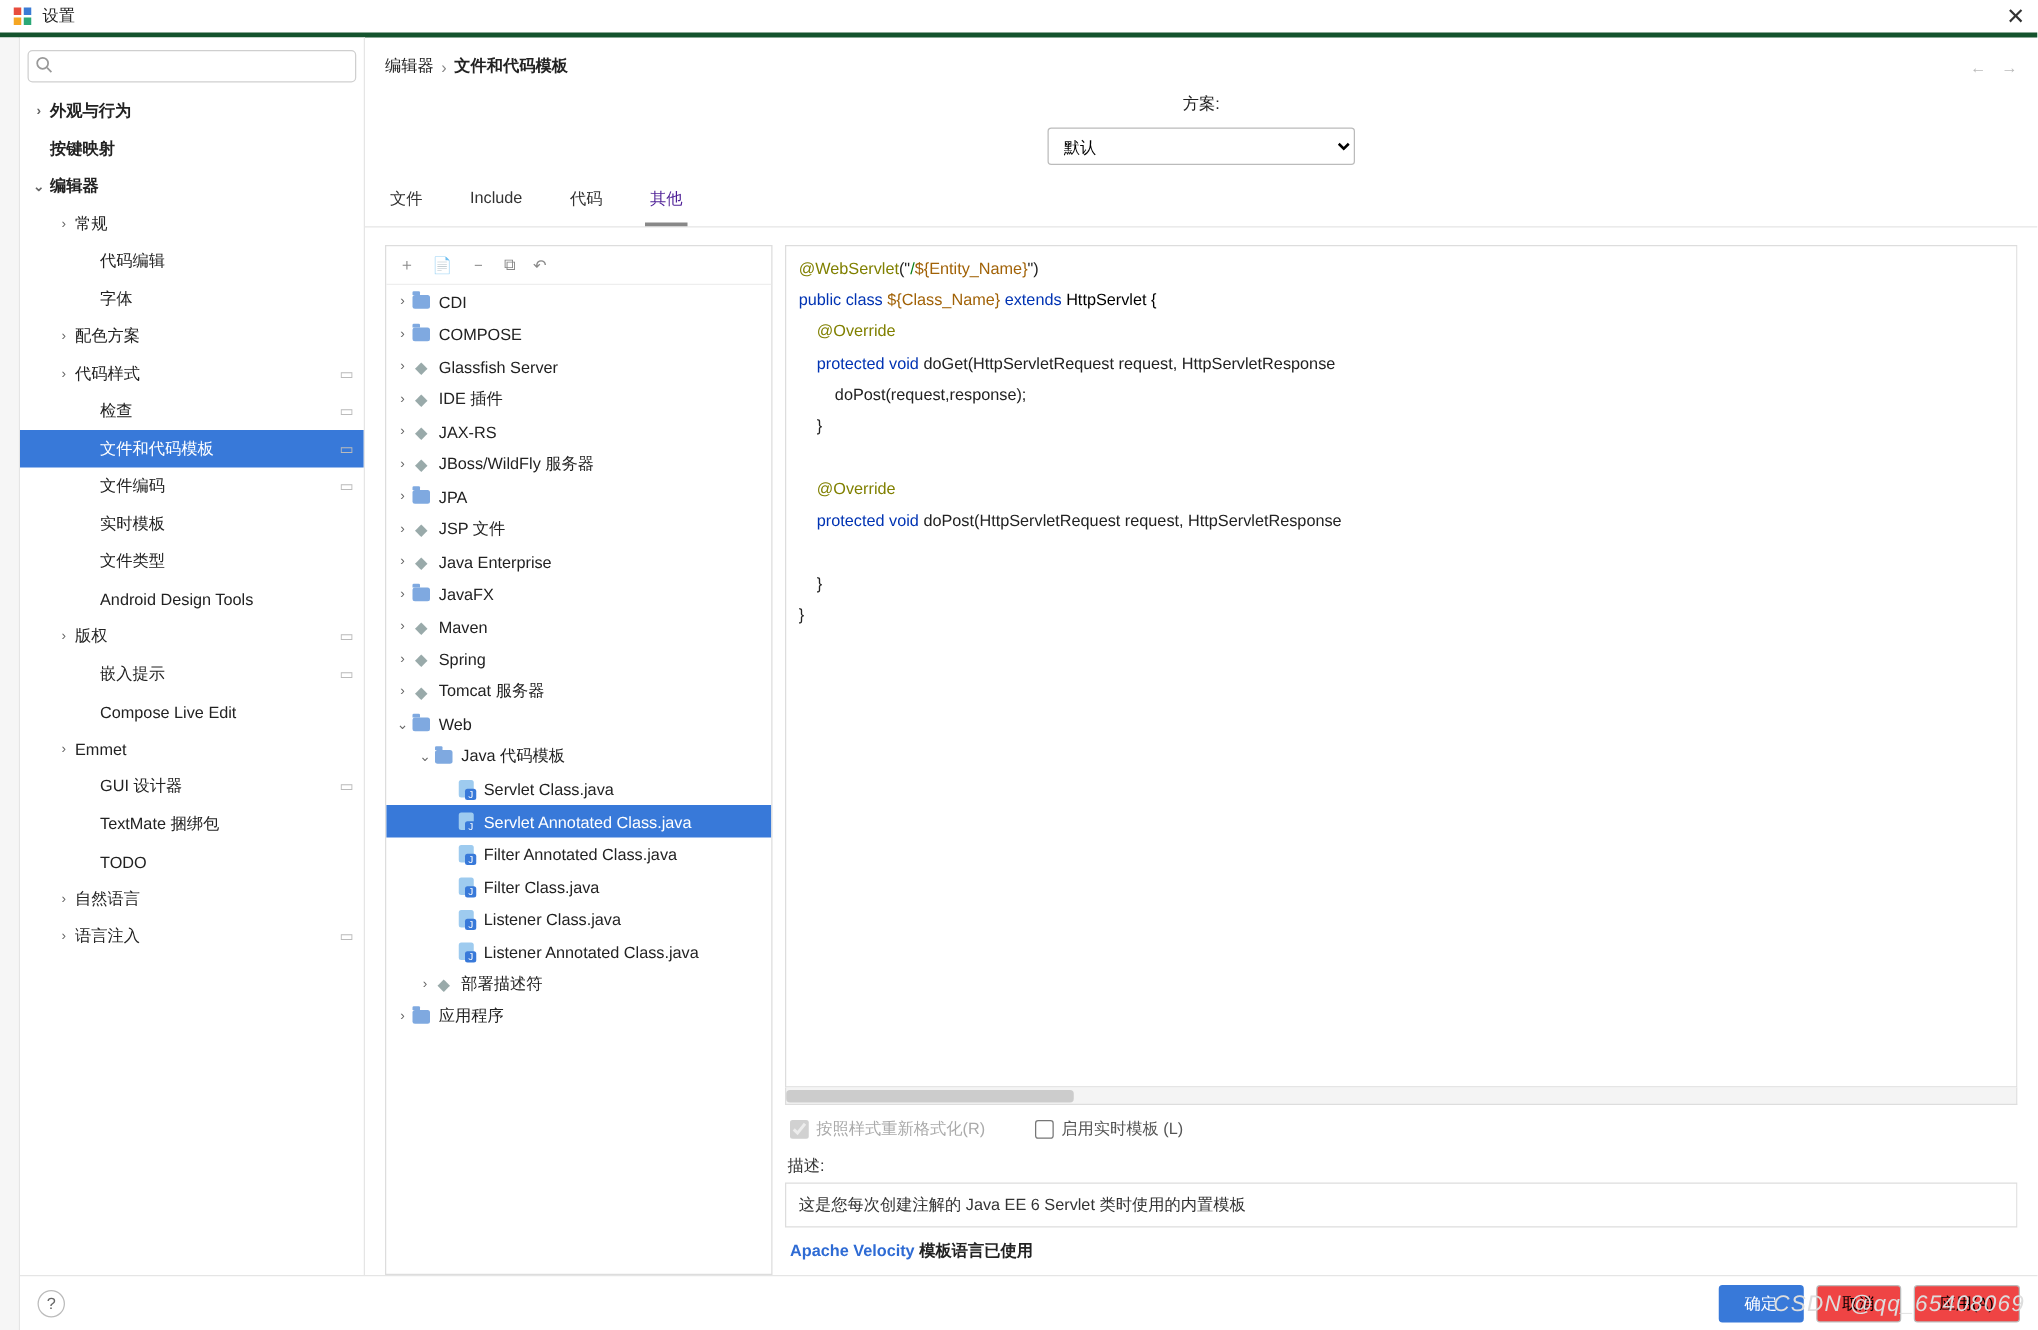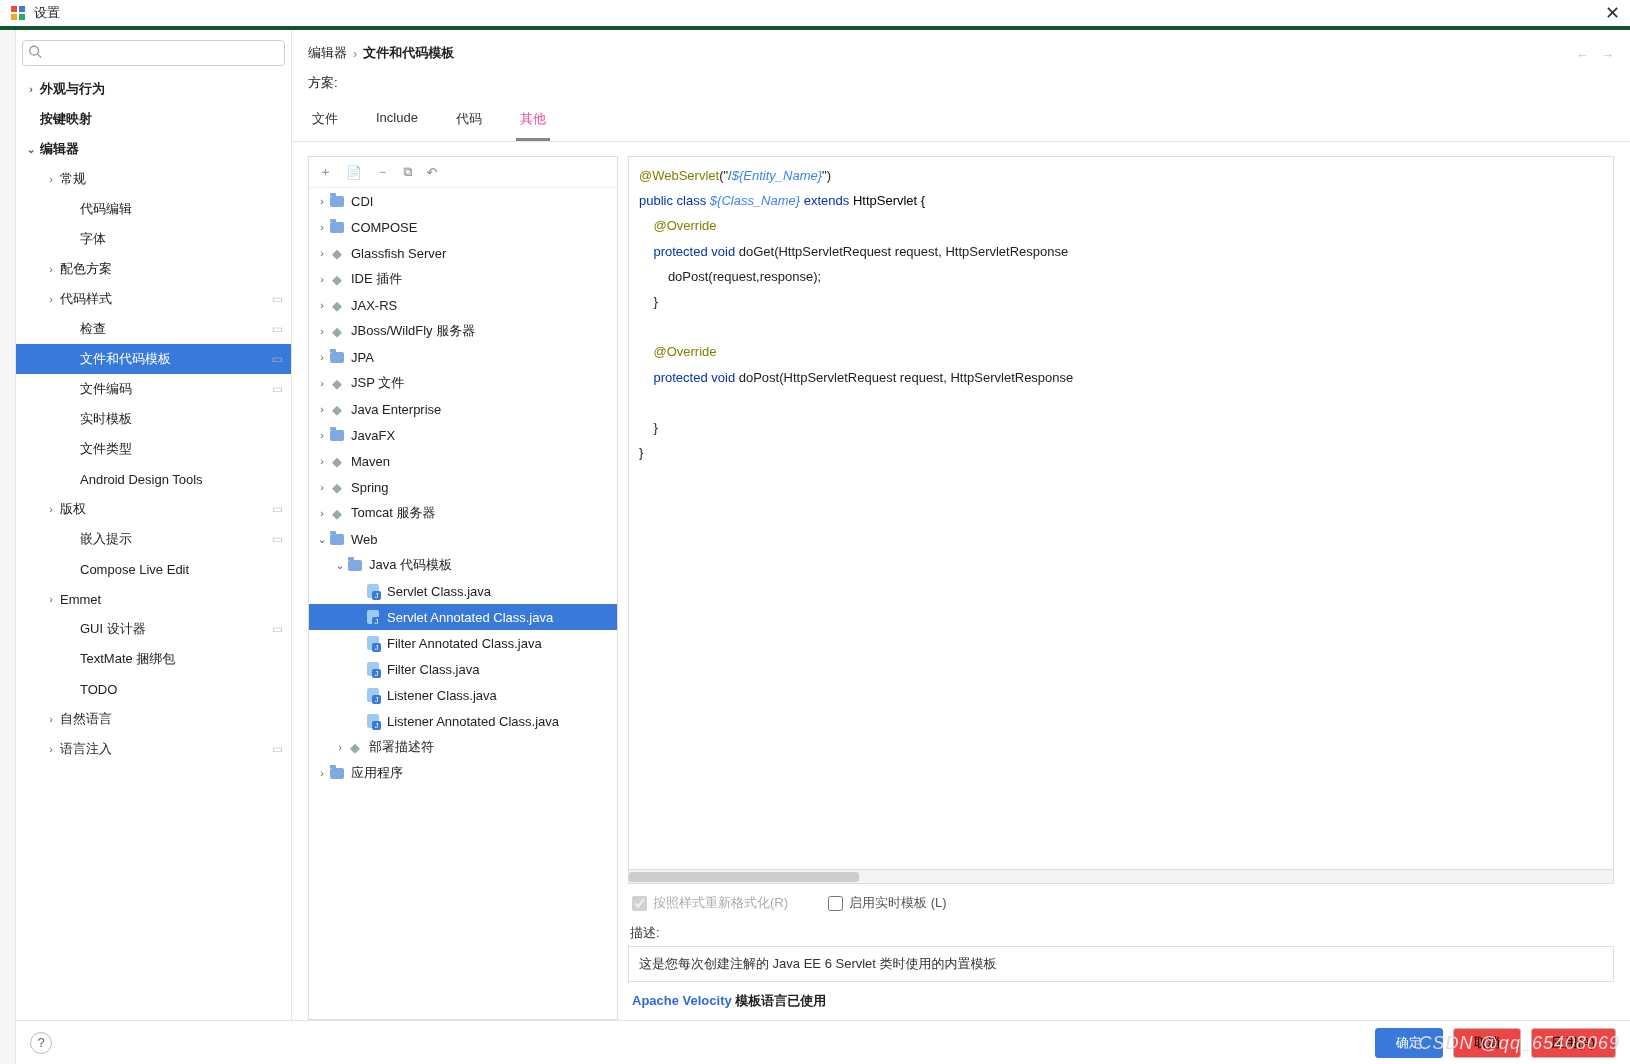--- a/index.html
+++ b/index.html
@@ -34,26 +34,26 @@
 .nav-item.l0 { padding-left:6px; }
 .nav-item.l1 { padding-left:26px; }
 .nav-item.l2 { padding-left:46px; }
 
 .content { flex:1; display:flex; flex-direction:column; overflow:hidden; }
 .breadcrumb { display:flex; align-items:center; gap:6px; padding:14px 16px 6px 16px; font-size:15px; }
 .breadcrumb .sep { color:#888; }
 .breadcrumb .current { font-weight:600; }
 .breadcrumb .navbtns { margin-left:auto; display:flex; gap:12px; color:#bbb; }
 
-.scheme-row { display:flex; align-items:center; gap:10px; padding:6px 16px 10px 16px; }
+.scheme-row { display:flex; align-items:center; gap:10px; padding:6px 16px 10px 16px;flex-direction:column; }
 .scheme-row select { width:246px; height:30px; border:1px solid #bbb; border-radius:3px; padding:0 8px; background:#fff; }
 
 .tabbar { display:flex; gap:30px; padding:0 16px; border-bottom:1px solid #e5e5e5; }
 .tab { padding:8px 4px 10px 4px; color:#333; cursor:pointer; border-bottom:3px solid transparent; }
-.tab.active { border-bottom-color:#888; color:#ec4899; }
+.tab.active { border-bottom-color:#888; color:#4c1d95; }
 
 .body-split { flex:1; display:flex; overflow:hidden; padding:14px 16px 0 16px; gap:10px; }
 
 .templates { width:310px; min-width:310px; border:1px solid #ddd; display:flex; flex-direction:column; background:#fff; }
 .toolbar { display:flex; align-items:center; gap:14px; padding:6px 10px; color:#888; border-bottom:1px solid #eee; }
 .toolbar span { cursor:pointer; }
 .tree { flex:1; overflow:auto; }
 .tree-row { display:flex; align-items:center; height:26px; padding-right:6px; cursor:pointer; white-space:nowrap; overflow:hidden; }
 .tree-row.selected { background:#3879d9; color:#fff; }
 .tree-row .chev { width:14px; text-align:center; color:#666; font-size:11px; }
@@ -66,21 +66,21 @@
 .folder-ico::before { content:""; position:absolute; top:-3px; left:0; width:6px; height:3px; background:#7fa9e0; border-radius:1px 1px 0 0; }
 .file-ico { width:12px; height:14px; background:#9ecbef; border-radius:2px; position:relative; }
 .file-ico::after { content:"J"; position:absolute; bottom:-2px; right:-2px; font-size:8px; color:#fff; background:#3879d9; width:9px; height:9px; border-radius:2px; display:flex; align-items:center; justify-content:center; }
 
 .editor-col { flex:1; display:flex; flex-direction:column; overflow:hidden; }
 .code-box { flex:1 1 auto; border:1px solid #ddd; overflow:auto; }
 .code-box pre { font-family:"JetBrains Mono","Consolas",monospace; font-size:14px; line-height:1.8; padding:6px 10px; white-space:pre; }
 .code-box .kw { color:#0033b3; }
 .code-box .ann { color:#808000; }
 .code-box .str { color:#067d17; }
-.code-box .tmpl { color:#3b82f6;font-style:italic; }
+.code-box .tmpl { color:#a16207; }
 .code-box .cls { color:#000; }
 .hscroll { height:14px; border:1px solid #ddd; border-top:none; background:#f4f4f4; position:relative; }
 .hscroll .thumb { position:absolute; left:0; top:2px; height:10px; width:230px; background:#ccc; border-radius:3px; }
 
 .opt-row { display:flex; align-items:flex-end; gap:40px; padding:10px 4px 6px 4px; }
 .opt-row label { display:flex; align-items:center; gap:6px; color:#555; }
 .opt-row input[type=checkbox] { width:15px; height:15px; }
 .opt-row input[disabled] + span { color:#aaa; }
 
 .desc-label { padding:6px 0 4px 2px; color:#333; }
@@ -231,20 +231,21 @@
       <span class="sep">›</span>
       <span class="current">文件和代码模板</span>
       <span class="navbtns">
         <span>←</span>
         <span>→</span>
       </span>
     </div>
 
     <div class="scheme-row">
       <span>方案:</span>
+      <select><option>默认</option></select>
     </div>
 
     <div class="tabbar" id="tabbar">
         <div class="tab">文件</div>
         <div class="tab">Include</div>
         <div class="tab">代码</div>
         <div class="tab active">其他</div>
       </div>
 
     <div class="body-split">

